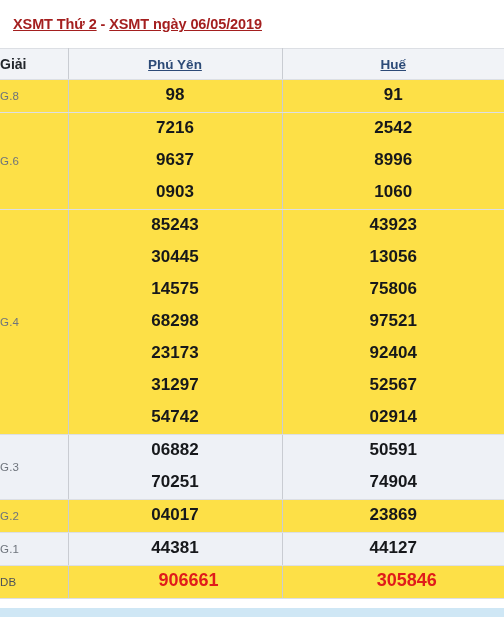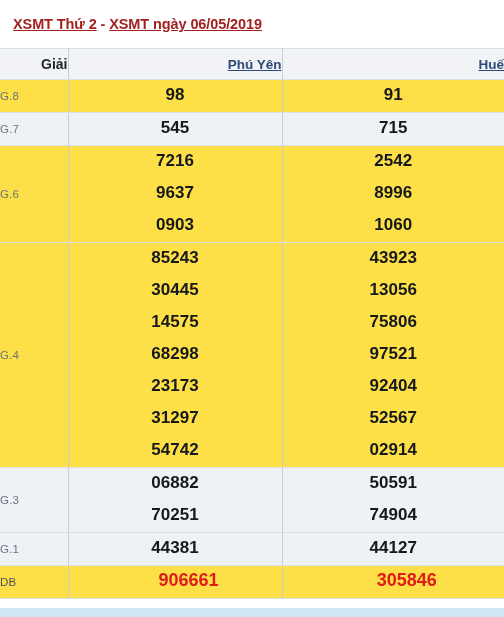--- a/index.html
+++ b/index.html
@@ -64,28 +64,28 @@
   }
   table.result th.prov-head.first,
   table.result td.num-cell.first {
     border-right: 1px solid #c9ccd2;
   }
   thead th {
     background: #f1f3f7;
     height: 30px;
   }
   th.prize-head {
-    text-align: right;
+    text-align: left;
     padding-left: 13px;
     font-size: 14px;
     font-weight: bold;
     color: #22262b;
   }
   th.prov-head {
-    text-align: right;
+    text-align: center;
     font-size: 13.5px;
     font-weight: bold;
   }
   th.prov-head a {
     color: #2c4a77;
     text-decoration: underline;
   }
   tr.shade td {
     background: #eef1f6;
   }
@@ -154,29 +154,20 @@
     <tbody id="result-body">
         <tr class="plain">
           <td class="prize-cell">G.8</td>
           <td class="num-cell first">
             <span class="numline">98</span>
           </td>
           <td class="num-cell">
             <span class="numline">91</span>
           </td>
         </tr>
-        <tr class="shade">
-          <td class="prize-cell">G.7</td>
-          <td class="num-cell first">
-            <span class="numline">545</span>
-          </td>
-          <td class="num-cell">
-            <span class="numline">715</span>
-          </td>
-        </tr>
         <tr class="plain">
           <td class="prize-cell">G.6</td>
           <td class="num-cell first">
             <span class="numline">7216</span>
             <span class="numline">9637</span>
             <span class="numline">0903</span>
           </td>
           <td class="num-cell">
             <span class="numline">2542</span>
             <span class="numline">8996</span>
@@ -208,20 +199,29 @@
           <td class="prize-cell">G.3</td>
           <td class="num-cell first">
             <span class="numline">06882</span>
             <span class="numline">70251</span>
           </td>
           <td class="num-cell">
             <span class="numline">50591</span>
             <span class="numline">74904</span>
           </td>
         </tr>
+        <tr class="plain">
+          <td class="prize-cell">G.2</td>
+          <td class="num-cell first">
+            <span class="numline">04017</span>
+          </td>
+          <td class="num-cell">
+            <span class="numline">23869</span>
+          </td>
+        </tr>
         <tr class="shade">
           <td class="prize-cell">G.1</td>
           <td class="num-cell first">
             <span class="numline">44381</span>
           </td>
           <td class="num-cell">
             <span class="numline">44127</span>
           </td>
         </tr>
         <tr class="plain db">

